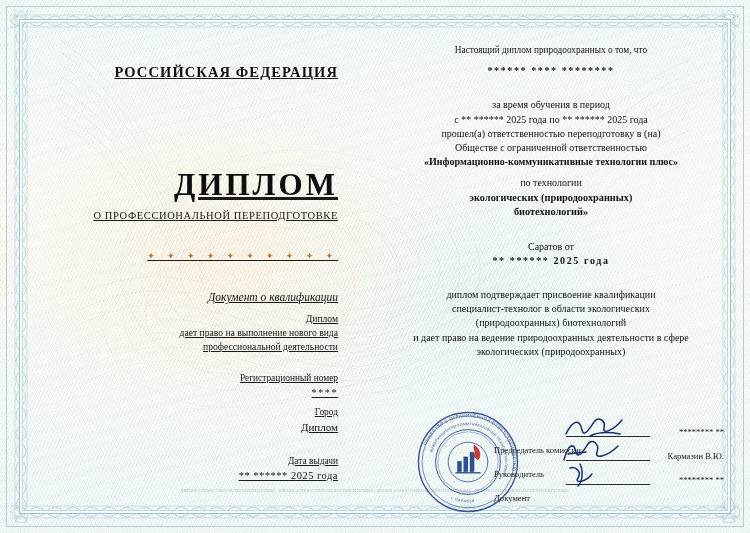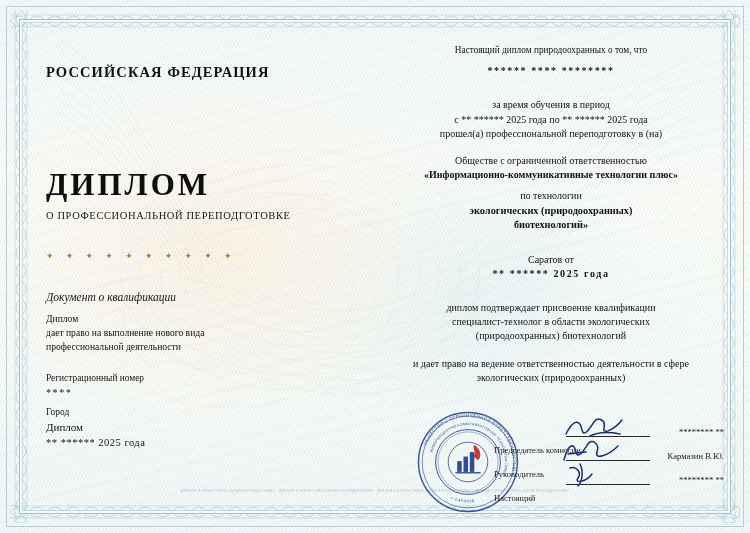--- a/index.html
+++ b/index.html
@@ -70,25 +70,26 @@
   .border-guilloche-right { right: 10px; top: 10px; bottom: 10px; width: 22px; }
 
   .content {
     position: absolute;
     left: 26px; top: 26px; right: 26px; bottom: 26px;
   }
 
   
   .col-left {
     position: absolute;
-    left: 20px;
+    left: 12px;
     top: 18px;
     width: 300px;
-    text-align: left;
+    text-align: right;
     color: #1b1b1b;
+    text-decoration: underline;
   }
   .rf-title {
     font-size: 14.5px;
     font-weight: bold;
     letter-spacing: 1.1px;
     margin-top: 20px;
     color: #111;
   }
   .diplom-word {
     margin-top: 86px;
@@ -160,21 +161,21 @@
     left: 360px;
     top: 18px;
     width: 330px;
     text-align: center;
     color: #111;
     font-size: 10px;
     line-height: 1.42;
   }
   .r-line { margin: 0; }
   .r-gap-s { margin-top: 7px; }
-  .r-gap-m { margin-top: 13px; }
+  .r-gap-m { }
   .r-gap-l { margin-top: 20px; }
   .r-small { font-size: 9.3px; }
   .r-bold { font-weight: bold; }
   .r-stars { letter-spacing: 1.6px; font-weight: bold; }
   .r-prog {
     font-weight: bold;
     font-size: 10.3px;
   }
 
   
@@ -336,45 +337,46 @@
       <div class="doc-kval">Документ о квалификации</div>
       <div class="left-block">
         <div>Диплом</div>
         <div>дает право на выполнение нового вида</div>
         <div>профессиональной деятельности</div>
       </div>
       <div class="reg-label">Регистрационный номер</div>
       <div class="reg-value">****</div>
       <div class="city-label">Город</div>
       <div class="city-value">Диплом</div>
+      <div class="date-label">Дата выдачи</div>
       <div class="date-value">** ****** 2025 года</div>
     </div>
 
     <div class="col-right">
       <div class="r-line r-small">Настоящий диплом природоохранных о том, что</div>
       <div class="r-line r-gap-s r-stars">****** **** ********</div>
 
       <div class="r-line r-gap-l">за время обучения в период</div>
       <div class="r-line">с ** ****** 2025 года по ** ****** 2025 года</div>
-      <div class="r-line">прошел(а) профессиональной переподготовку в (на)</div>
+      <div class="r-line">прошел(а) ответственностью переподготовку в (на)</div>
 
       <div class="r-line r-gap-m">Обществе с ограниченной ответственностью</div>
       <div class="r-line r-bold">«Информационно-коммуникативные технологии плюс»</div>
       <div class="r-line r-gap-s">по технологии</div>
       <div class="r-line r-prog">экологических (природоохранных)</div>
       <div class="r-line r-prog">биотехнологий»</div>
 
       <div class="r-line r-gap-l">Саратов от</div>
       <div class="r-line r-stars">** ****** 2025 года</div>
 
       <div class="r-line r-gap-l">диплом подтверждает присвоение квалификации</div>
       <div class="r-line">специалист-технолог в области экологических</div>
       <div class="r-line">(природоохранных) биотехнологий</div>
 
-      <div class="r-line r-gap-m">и дает право на ведение ответственностью деятельности в сфере</div>
+      <div class="r-line r-gap-m">и дает право на ведение природоохранных деятельности в сфере</div>
       <div class="r-line">экологических (природоохранных)</div>
     </div>
 
     <svg class="seal" viewBox="0 0 120 120">
       <defs>
         <path id="sealOuterPath" d="M60,60 m-50,0 a50,50 0 1,1 100,0 a50,50 0 1,1 -100,0"></path>
         <path id="sealInnerPath" d="M60,60 m-41,0 a41,41 0 1,1 82,0 a41,41 0 1,1 -82,0"></path>
         <path id="sealBottomPath" d="M60,60 m-45,0 a45,45 0 0,0 90,0"></path>
       </defs>
       <g stroke="#1b3c86" fill="none">
@@ -422,21 +424,21 @@
         <span class="sig-line"></span>
         <svg class="sig-scribble" viewBox="0 0 70 26">
           <g fill="none" stroke="#18306e" stroke-width="1.5" stroke-linecap="round">
             <path d="M4,22 C8,6 14,4 16,14 C18,22 24,12 28,6 C32,0 40,6 37,14 C34,22 48,18 58,8"></path>
             <path d="M8,16 L26,14"></path>
           </g>
         </svg>
         <span class="sig-name">Кармазин В.Ю.</span>
       </div>
       <div class="sig-row">
-        <span class="sig-label">Настоящий</span>
+        <span class="sig-label">Документ</span>
         <span class="sig-line"></span>
         <svg class="sig-scribble" viewBox="0 0 70 26">
           <g fill="none" stroke="#18306e" stroke-width="1.5" stroke-linecap="round">
             <path d="M10,6 C16,4 22,10 18,16 C14,22 26,20 32,12"></path>
             <path d="M20,2 C24,10 22,20 18,24"></path>
           </g>
         </svg>
         <span class="sig-name">******** **</span>
       </div>
     </div>

